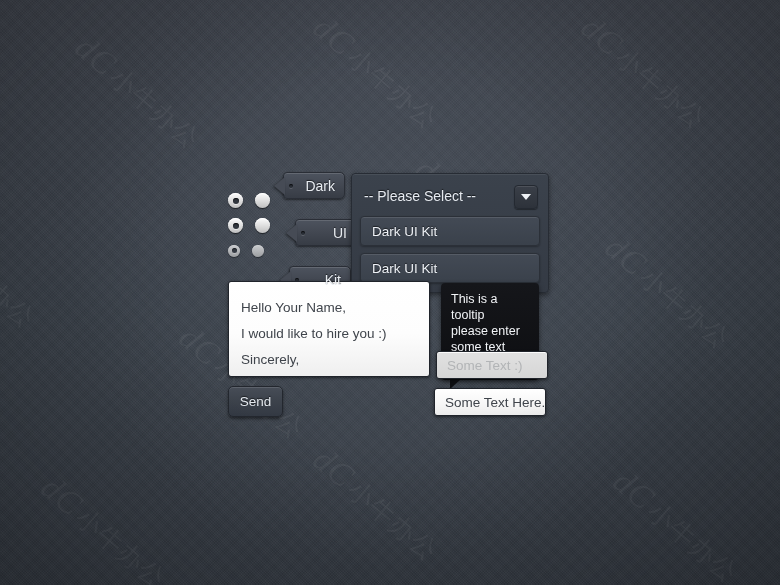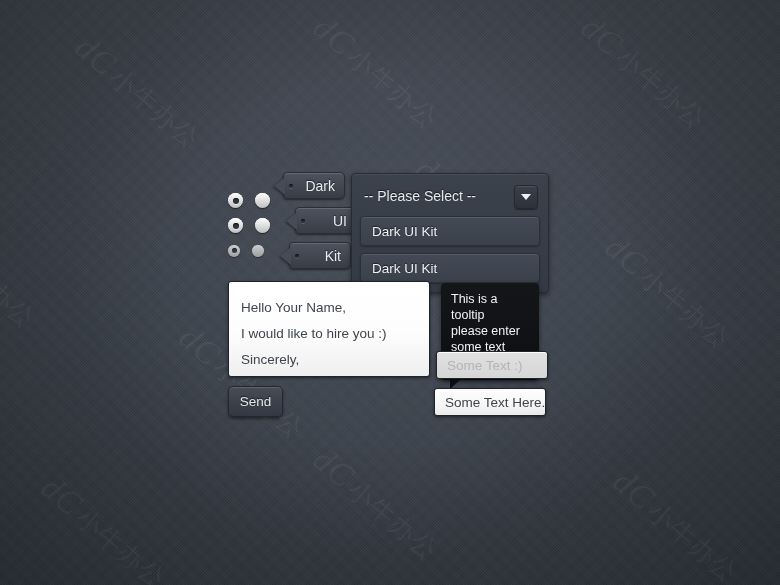--- a/index.html
+++ b/index.html
@@ -103,21 +103,21 @@
   
   #tag-list {
     position: absolute;
     left: 283px;
     top: 172px;
   }
   .tag-btn {
     position: relative;
     width: 62px;
     height: 27px;
-    margin-bottom: 8px;
+    margin-bottom: 20px;
     display: flex;
     align-items: center;
     justify-content: flex-end;
     padding-right: 9px;
     box-sizing: border-box;
     background: linear-gradient(180deg, #4d535e 0%, #434852 48%, #373c45 100%);
     border-radius: 4px 5px 5px 4px;
     border: 1px solid #2a2e36;
     box-shadow:
       0 1px 2px rgba(0,0,0,0.5),

